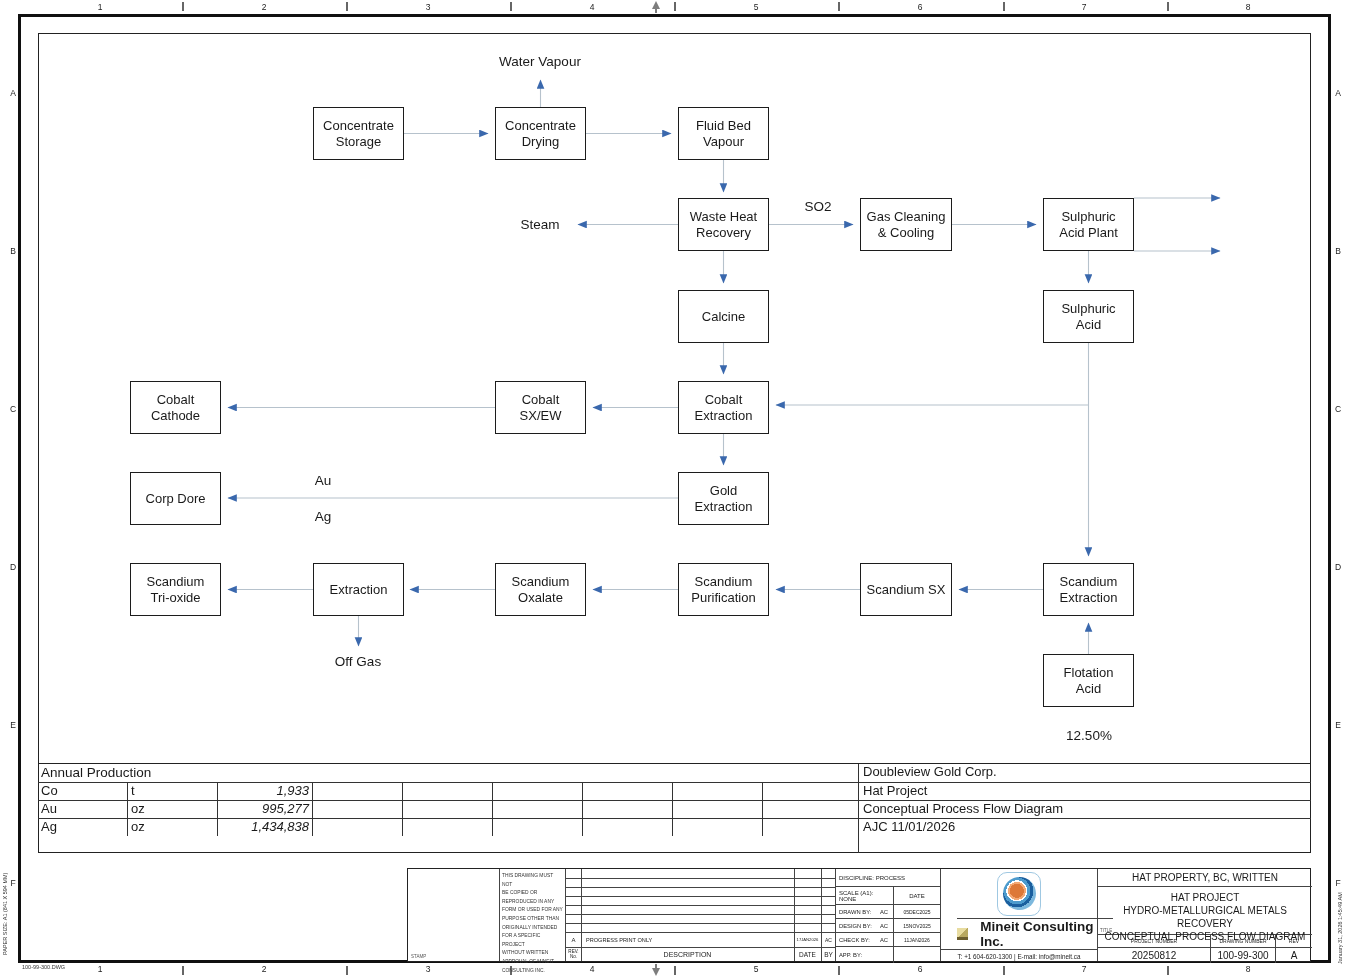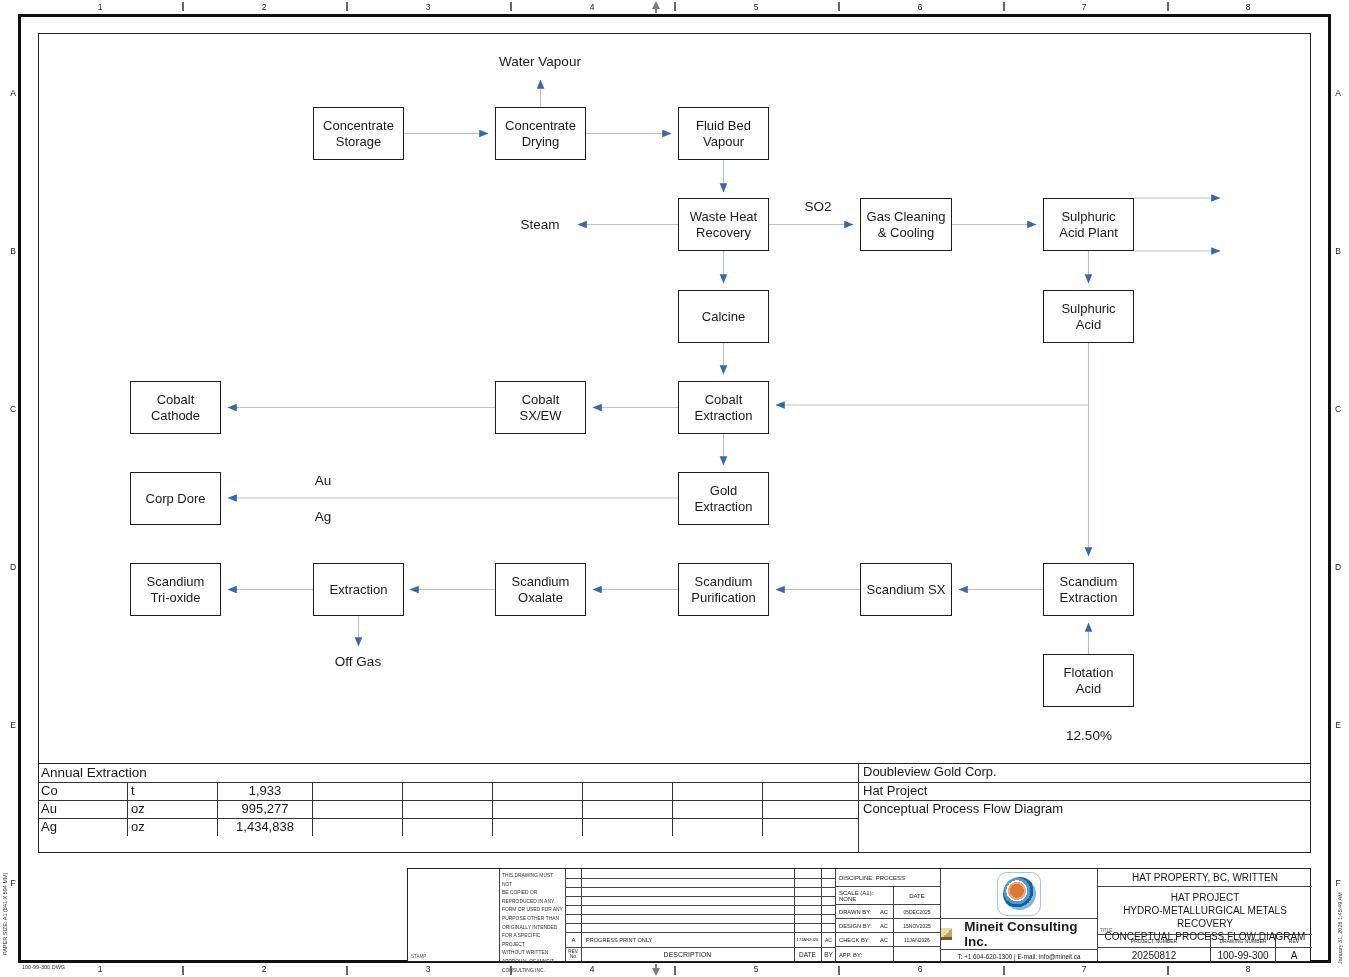--- a/index.html
+++ b/index.html
@@ -20,21 +20,21 @@
   .vtext{position:absolute;writing-mode:vertical-rl;transform:rotate(180deg);font-size:5.5px;color:#333;white-space:nowrap;}
   .tinytext{position:absolute;font-size:5.5px;color:#333;white-space:nowrap;}
   
   .prod-table{position:absolute;left:38px;top:763px;width:1273px;height:90px;border-top:1.4px solid #222;box-sizing:border-box;display:flex;}
   .pt-left{width:820px;}
   .pt-right{width:453px;border-left:1px solid #333;box-sizing:border-box;}
   .pt-title{height:18px;font-size:13.5px;line-height:17px;padding-left:3px;box-sizing:border-box;}
   .pt-row{height:18px;display:flex;border-top:1px solid #333;box-sizing:border-box;}
   .pt-cell{border-right:1px solid #333;box-sizing:border-box;font-size:13px;line-height:15px;padding:0 3px;overflow:hidden;}
   .w90{width:90px;} .w95{width:95px;}
-  .val{text-align:center;}
+  .val{text-align:right;font-style:italic;}
   .noborder{border-right:none;}
   .ri-row{height:18px;font-size:13px;line-height:16px;padding-left:4px;box-sizing:border-box;}
   .ri-row.bt{border-top:1px solid #333;}
   
   .tblock{position:absolute;left:407px;top:868px;width:904px;height:94px;border:1.2px solid #222;box-sizing:border-box;background:#fff;}
   .tb{position:absolute;box-sizing:border-box;}
   .revline{position:absolute;left:0;width:100%;border-top:0.8px solid #444;}
   .mrow{display:flex;border-bottom:0.8px solid #444;box-sizing:border-box;align-items:center;}
   .mlbl{flex:1;display:flex;justify-content:space-between;padding:0 5px 0 3px;font-size:5.8px;color:#222;}
   .mdate{width:47px;border-left:0.8px solid #444;text-align:center;font-size:5px;box-sizing:border-box;align-self:stretch;display:flex;align-items:center;justify-content:center;}
@@ -182,21 +182,21 @@
   <div class="flowlbl" style="left:540px;top:61px">Water Vapour</div>
   <div class="flowlbl" style="left:540px;top:224px">Steam</div>
   <div class="flowlbl" style="left:818px;top:206px">SO2</div>
   <div class="flowlbl" style="left:323px;top:480px">Au</div>
   <div class="flowlbl" style="left:323px;top:516px">Ag</div>
   <div class="flowlbl" style="left:358px;top:661px">Off Gas</div>
   <div class="flowlbl" style="left:1089px;top:735px">12.50%</div>
 
   <div class="prod-table">
     <div class="pt-left">
-      <div class="pt-title">Annual Extraction</div>
+      <div class="pt-title">Annual Production</div>
       <div class="pt-row">
         <div class="pt-cell w90">Co</div>
         <div class="pt-cell w90">t</div>
         <div class="pt-cell w95 val">1,933</div>
         <div class="pt-cell w90"></div>
           <div class="pt-cell w90"></div>
         <div class="pt-cell w90"></div>
           <div class="pt-cell w90"></div>
         <div class="pt-cell w90"></div>
           <div class="pt-cell w95 noborder"></div>
@@ -221,20 +221,21 @@
         <div class="pt-cell w90"></div>
           <div class="pt-cell w90"></div>
         <div class="pt-cell w90"></div>
           <div class="pt-cell w95 noborder"></div>
       </div>
     </div>
     <div class="pt-right">
       <div class="ri-row">Doubleview Gold Corp.</div>
       <div class="ri-row bt">Hat Project</div>
       <div class="ri-row bt">Conceptual Process Flow Diagram</div>
+      <div class="ri-row bt">AJC 11/01/2026</div>
     </div>
   </div>
 
   <div class="tblock">
 
     <div class="tb" style="left:0;top:0;width:92px;height:100%;border-right:0.8px solid #444">
       <div style="position:absolute;left:3px;bottom:2px;font-size:4.5px;color:#555">STAMP</div>
     </div>
 
     <div class="tb" style="left:92px;top:0;width:66px;height:100%;border-right:0.8px solid #444;padding:3px 2px;font-size:4.9px;line-height:8.6px;white-space:pre-line;color:#333">THIS DRAWING MUST NOT
@@ -312,21 +313,21 @@
         <div class="mdate"></div>
       </div>
     </div>
 
     <div class="tb" style="left:533px;top:0;width:157px;height:100%;border-right:0.8px solid #444">
       <div class="tb" style="left:0;top:0;width:100%;height:49px;display:flex;align-items:center;justify-content:center">
         <div style="width:44px;height:44px;border:1px solid #9fc8e2;border-radius:10px;display:flex;align-items:center;justify-content:center;box-sizing:border-box">
           <div style="width:33px;height:33px;border-radius:50%;background:radial-gradient(circle at 42% 42%, #dd7837 0 7px, #f3a873 7px 9px, #ffffff 9px 10.5px, #4d9bcd 10.5px 13.5px, #1b5f9e 13.5px 16.5px, #7db8dd 16.5px)"></div>
         </div>
       </div>
-      <div class="tb" style="left:0;top:49px;width:100%;height:31px;border-top:0.8px solid #444;display:flex;align-items:center;justify-content:space-between;gap:12px">
+      <div class="tb" style="left:16px;top:49px;width:100%;height:31px;border-top:0.8px solid #444;display:flex;align-items:center;justify-content:space-between;gap:12px">
         <span style="display:inline-block;width:12px;height:9px;background:linear-gradient(135deg,#e8dca0 0 55%,#b8a860 55%);border-bottom:3px solid #6b5d2e"></span>
         <span style="font-size:13.5px;font-weight:bold">Mineit Consulting Inc.</span>
       </div>
       <div class="tb" style="left:0;top:80px;width:100%;height:13px;border-top:0.8px solid #444;display:flex;align-items:center;justify-content:center;font-size:6.3px;color:#222">T: +1 604-620-1300 | E-mail: info@mineit.ca</div>
     </div>
 
     <div class="tb" style="left:690px;top:0;width:214px;height:100%">
       <div class="tb" style="left:0;top:0;width:100%;height:18px;border-bottom:0.8px solid #444;display:flex;align-items:center;justify-content:center;font-size:10px">HAT PROPERTY, BC, WRITTEN</div>
       <div class="tb" style="left:0;top:18px;width:100%;height:48px;border-bottom:0.8px solid #444">
         <div style="position:absolute;left:0;top:4px;width:100%;text-align:center;font-size:10px;line-height:13px;white-space:pre-line">HAT PROJECT

